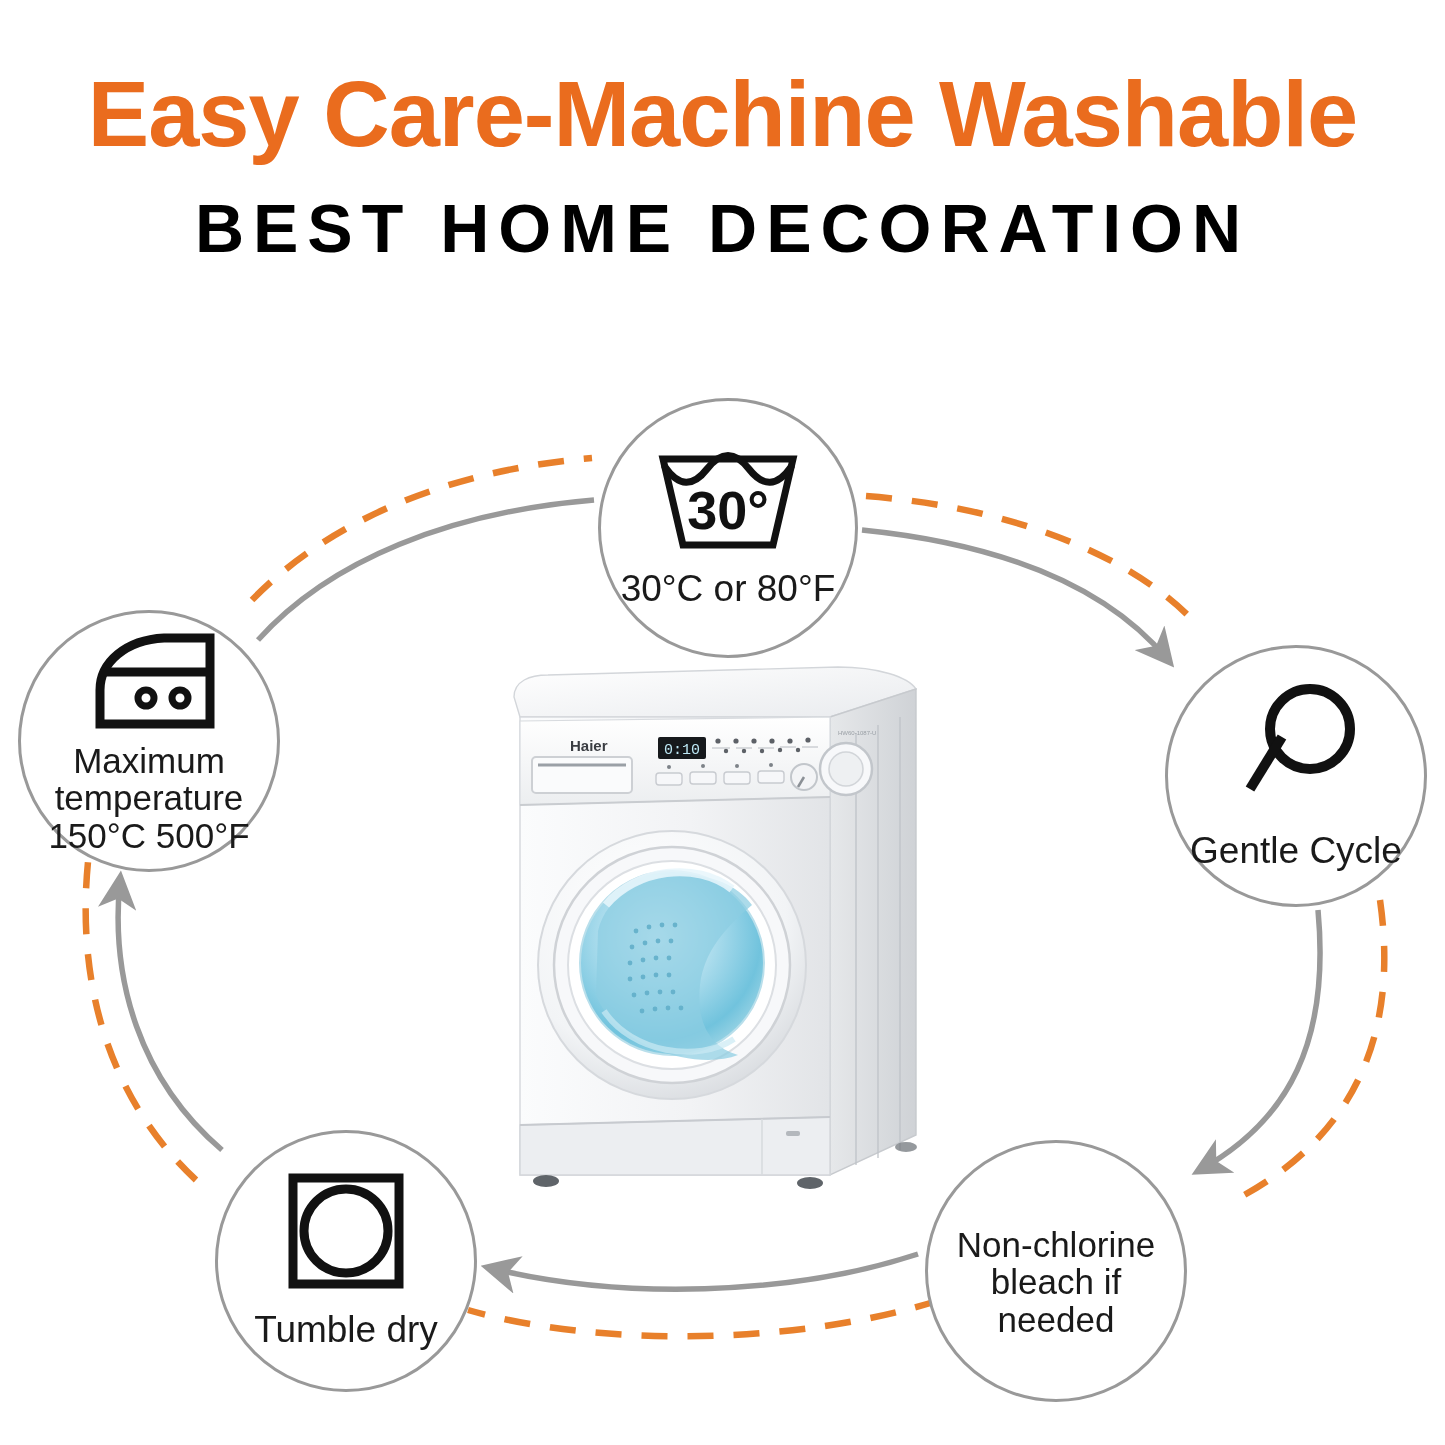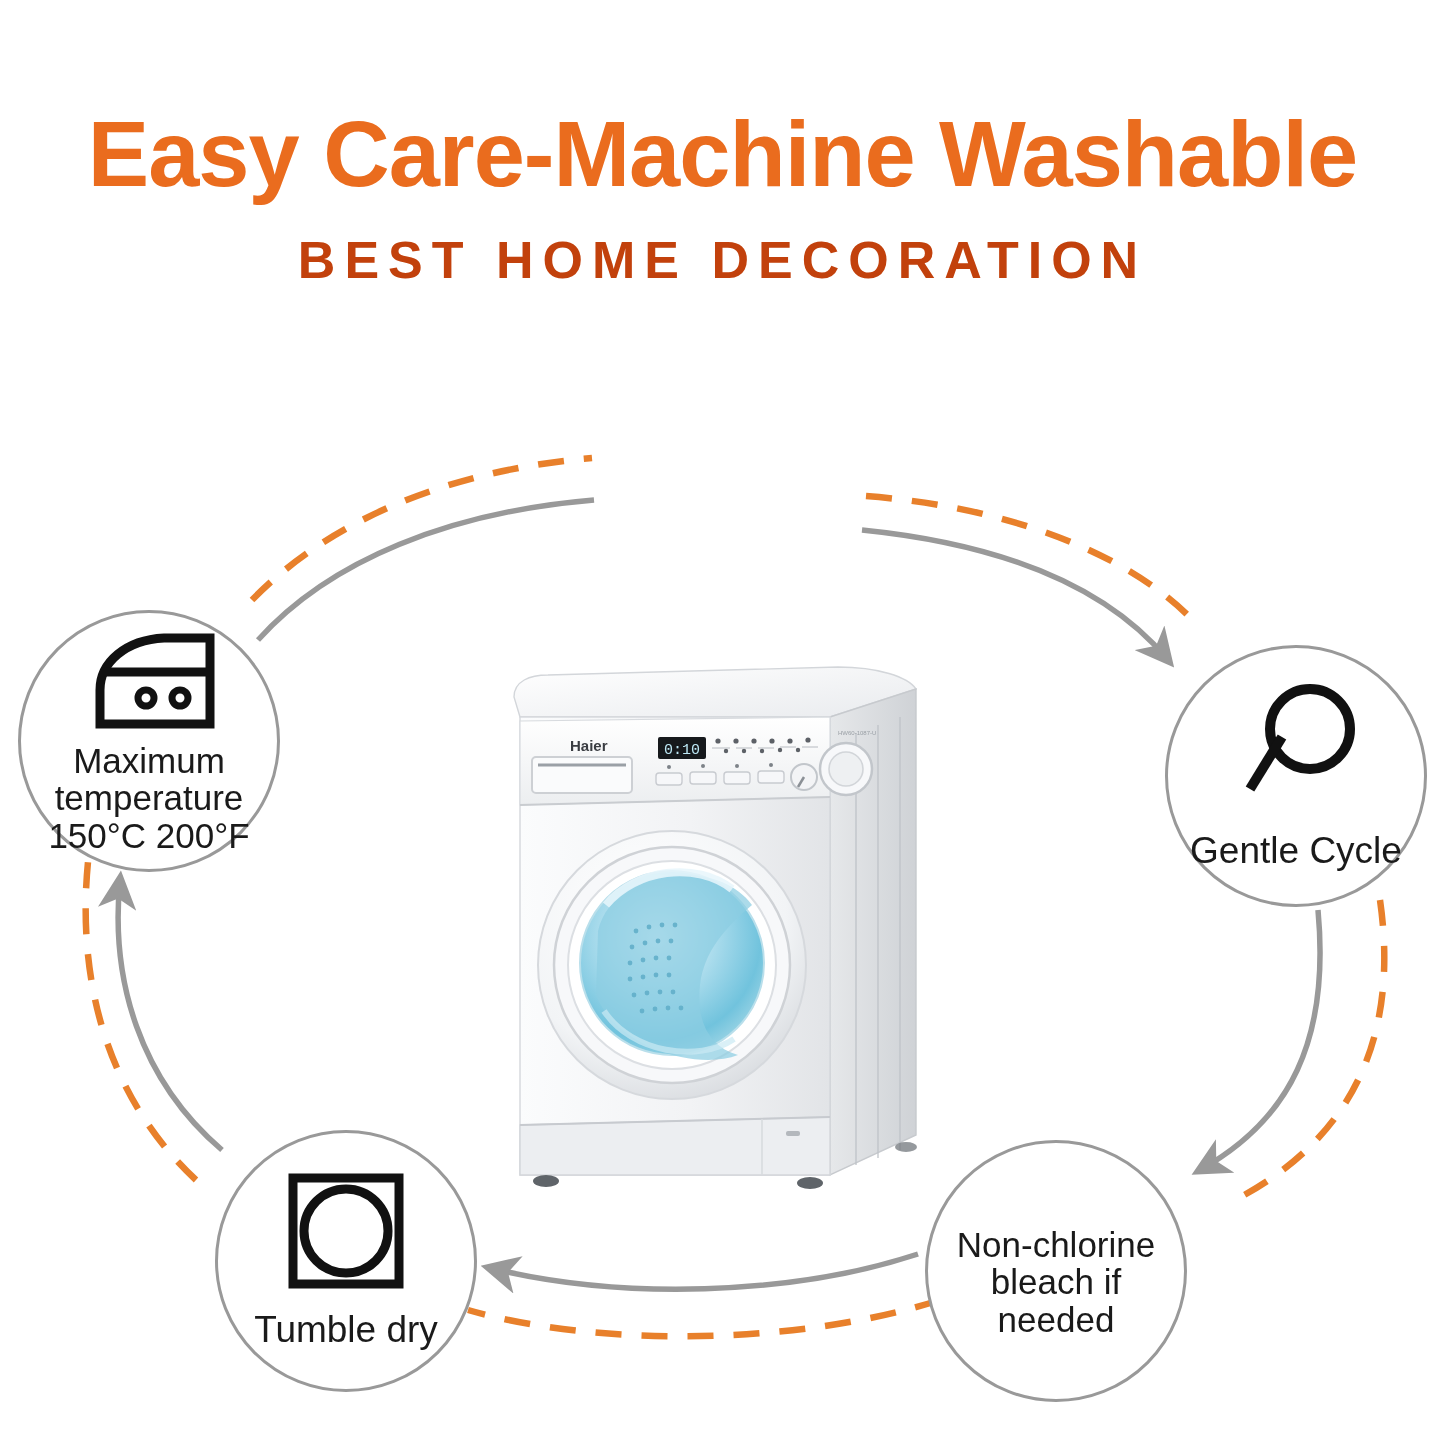--- a/index.html
+++ b/index.html
@@ -18,37 +18,37 @@
 
   
   #header {
     position: absolute;
     top: 0; left: 0;
     width: 1445px;
     text-align: center;
   }
   #title {
     margin: 0;
-    padding-top: 108px;
+    padding-top: 68px;
     font-family: "Liberation Sans", sans-serif;
     font-size: 92px;
     font-weight: bold;
     letter-spacing: -1px;
     color: #EA6C1E;
     line-height: 1.0;
     white-space: nowrap;
   }
   #subtitle {
     margin: 0;
     padding-top: 34px;
     font-family: "Liberation Sans", sans-serif;
-    font-size: 52px;
+    font-size: 68px;
     font-weight: bold;
     letter-spacing: 9px;
-    color: #c2410c;
+    color: #000000;
     line-height: 1.0;
     white-space: nowrap;
   }
 
   
   #ring-layer {
     position: absolute;
     top: 0; left: 0;
     width: 1445px;
     height: 1445px;
@@ -136,20 +136,30 @@
 
     <g fill="none" stroke="#E8802B" stroke-width="6.5" stroke-dasharray="26 20" stroke-linecap="butt">
       <path d="M 866,496 C 1020,508 1140,560 1200,628"></path>
       <path d="M 1380,900 C 1400,1040 1350,1140 1235,1200"></path>
       <path d="M 940,1300 C 800,1345 600,1348 468,1310"></path>
       <path name="l" d="M 196,1180 C 110,1100 76,985 88,862"></path>
       <path d="M 252,600 C 330,520 450,470 592,458"></path>
     </g>
   </svg>
 
+  <div class="node" id="node-wash">
+    <span class="node-icon">
+      <svg width="150" height="112" viewBox="0 0 150 112">
+        <path d="M10 12 L140 12 L120 98 L30 98 Z" fill="none" stroke="#111" stroke-width="7" stroke-linejoin="miter"></path>
+        <path d="M12 20 C26 40, 40 40, 54 22 C68 4, 82 4, 96 22 C110 40, 124 40, 138 20" fill="none" stroke="#111" stroke-width="7" stroke-linecap="round"></path>
+        <text x="75" y="82" text-anchor="middle" font-family="Liberation Sans, sans-serif" font-size="54" font-weight="bold" fill="#111">30°</text>
+      </svg>
+    </span>
+    <span class="node-label">30°C or 80°F</span>
+  </div>
 
   <div class="node" id="node-gentle">
     <span class="node-icon">
       <svg width="132" height="122" viewBox="0 0 132 122">
         <circle cx="80" cy="48" r="40" fill="none" stroke="#111" stroke-width="10"></circle>
         <line x1="20" y1="108" x2="52" y2="56" stroke="#111" stroke-width="10" stroke-linecap="butt"></line>
       </svg>
     </span>
     <span class="node-label">Gentle Cycle</span>
   </div>
@@ -174,21 +184,21 @@
     <span class="node-icon">
       <svg width="138" height="104" viewBox="0 0 138 104">
         <path d="M20 96 L20 62 C20 34, 46 12, 84 10 L130 10 L130 96 Z" fill="none" stroke="#111" stroke-width="9" stroke-linejoin="miter"></path>
         <line x1="26" y1="44" x2="130" y2="44" stroke="#111" stroke-width="9"></line>
         <circle cx="66" cy="70" r="8" fill="none" stroke="#111" stroke-width="7"></circle>
         <circle cx="100" cy="70" r="8" fill="none" stroke="#111" stroke-width="7"></circle>
       </svg>
     </span>
     <span class="node-label">Maximum
 temperature
-150°C 200°F</span>
+150°C 500°F</span>
   </div>
 
   <div id="machine">
     <svg width="460" height="560" viewBox="0 0 460 560">
       <defs>
         <linearGradient id="frontFace" x1="0" y1="0" x2="1" y2="0">
           <stop offset="0%" stop-color="#fbfcfd"></stop>
           <stop offset="55%" stop-color="#f2f3f5"></stop>
           <stop offset="100%" stop-color="#e2e4e7"></stop>
         </linearGradient>

